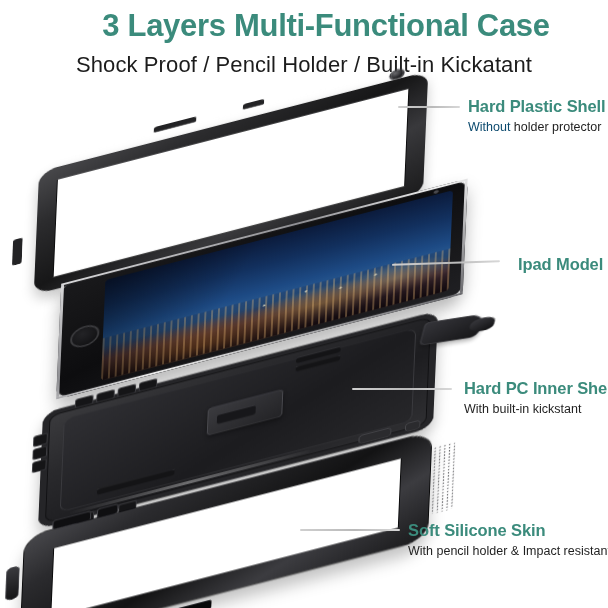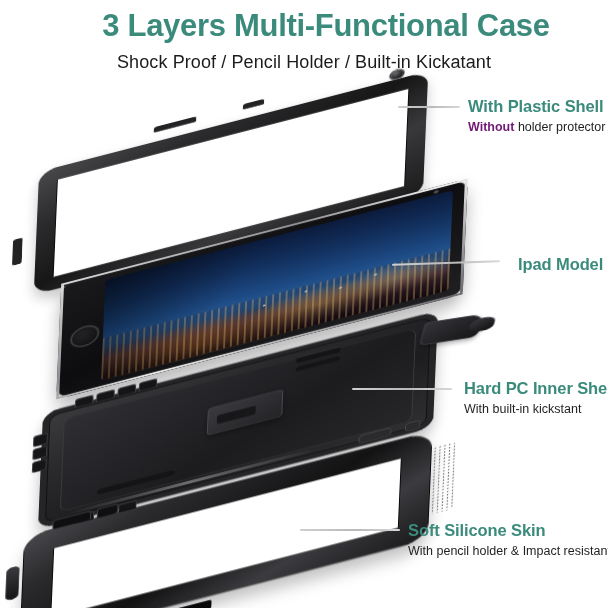--- a/index.html
+++ b/index.html
@@ -11,33 +11,33 @@
   .stage{position:absolute;inset:0;}
 
   
   .title{
     position:absolute;left:0;right:0;top:8px;text-align:center;
     font-size:31px;font-weight:bold;letter-spacing:-.3px;
     color:#3b8b7c;white-space:nowrap;margin-left:44px;
   }
   .subtitle{
     position:absolute;left:0;right:0;top:52px;text-align:center;
-    font-size:18px;color:#1c1c1c;letter-spacing:.1px;white-space:nowrap;
+    font-size:22px;color:#1c1c1c;letter-spacing:.1px;white-space:nowrap;
   }
 
   
   .callout{position:absolute;}
   .callout .head{
     font-size:16.5px;font-weight:bold;color:#3b8b7c;white-space:nowrap;
     letter-spacing:-.1px;
   }
   .callout .sub{
     font-size:12.5px;color:#1f1f1f;white-space:nowrap;margin-top:4px;
   }
-  .callout .sub .warn{color:#701a75;font-weight:bold;}
+  .callout .sub .warn{color:#0c4a6e;font-weight:normal;}
   .leader{
     position:absolute;height:2px;
     background:linear-gradient(to right,#cfcfcf,#b9b9b9 55%,#d8d8d8);
     border-radius:2px;
   }
 
   
   .art{position:absolute;inset:0;}
 
   
@@ -328,21 +328,21 @@
       <div class="sheen"></div>
     </div>
   </div>
 
   <div class="leader" style="left:398px;top:106px;width:62px;"></div>
   <div class="leader" style="left:392px;top:262px;width:108px;transform:rotate(-2deg);"></div>
   <div class="leader" style="left:352px;top:388px;width:100px;"></div>
   <div class="leader" style="left:300px;top:529px;width:100px;"></div>
 
   <div class="callout" style="left:468px;top:97px;">
-    <div class="head">With Plastic Shell</div>
+    <div class="head">Hard Plastic Shell</div>
     <div class="sub"><span class="warn">Without</span><span> holder protector</span></div>
   </div>
 
   <div class="callout" style="left:518px;top:255px;">
     <div class="head">Ipad Model</div>
   </div>
 
   <div class="callout" style="left:464px;top:379px;">
     <div class="head">Hard PC Inner Shell</div>
     <div class="sub">With built-in kickstant</div>

